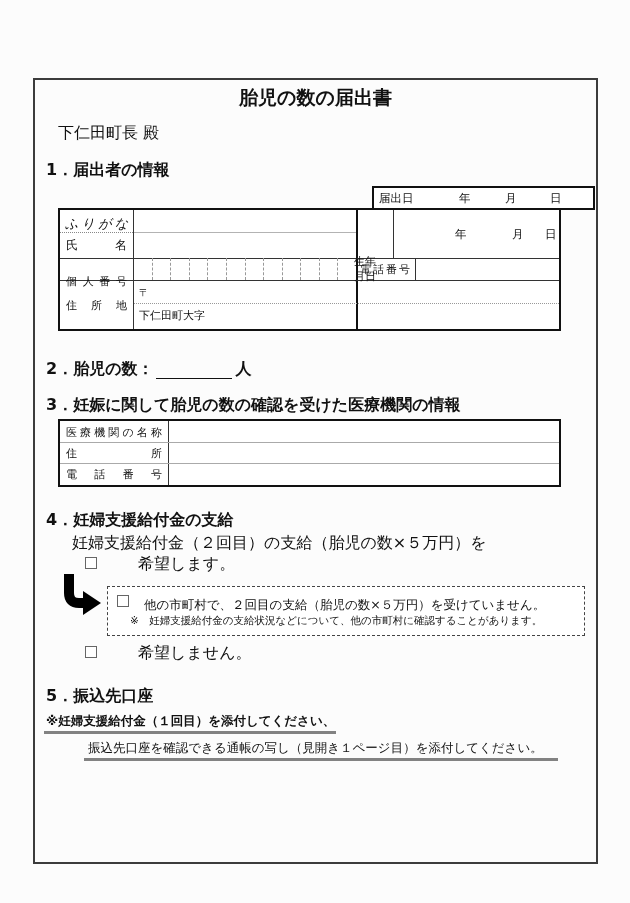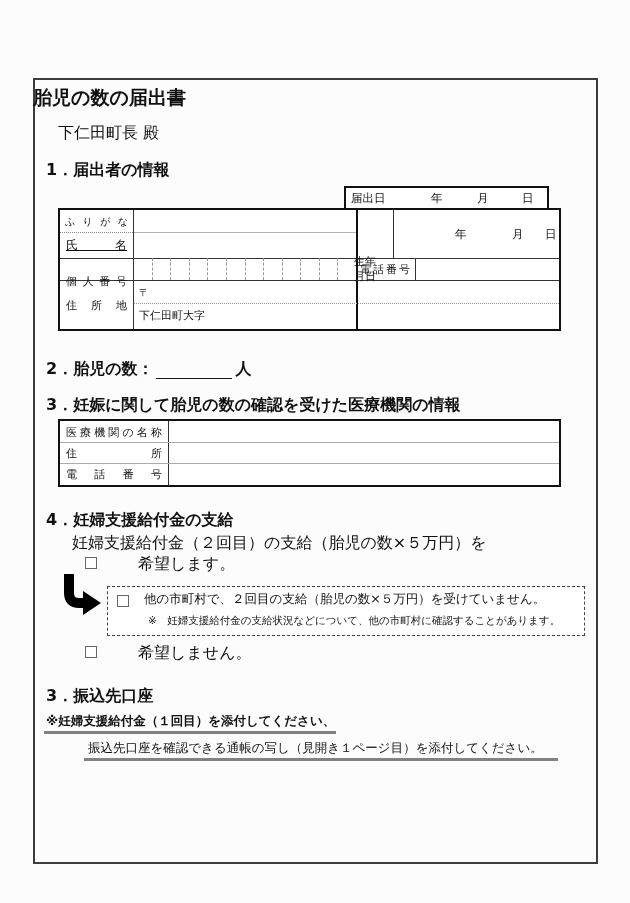--- a/index.html
+++ b/index.html
@@ -20,41 +20,41 @@
   .hline-gray { background:#aaa; height:1px; }
   .dotline { border-top:1px dotted #888; height:0; }
   .dashsep { border-left:1px dashed #999; width:0; }
   .cb {
     display:block; width:12px; height:12px;
     border:1.2px solid #666; background:#fff; box-sizing:border-box;
   }
   .blankline { display:inline-block; width:76px; height:15px;
     border-bottom:1.6px solid #111; }
   .grayline { background:#828282; height:3px; }
-  .fs9 { font-size:10px; }  .fs10 { font-size:10px; }
+  .fs9 { font-size:13px;font-style:italic; }  .fs10 { font-size:10px; }
   .fs105 { font-size:10.5px; } .fs11 { font-size:11px; }
   .fs115 { font-size:11.5px; } .fs12 { font-size:12px; }
   .fs125 { font-size:12.5px; } .fs13 { font-size:13px; }
   .fs135 { font-size:16px; } .fs19 { font-size:19px; }
 </style>
 </head>
 <body>
 
 <div class="page">
 
 
   <div class="abs sheet-border" style="left:33px; top:78px; width:561px; height:782px;"></div>
 
-  <div class="abs bold fs19" style="left:33px; top:85px; width:565px; text-align:left;">胎児の数の届出書</div>
+  <div class="abs bold fs19" style="left:33px; top:85px; width:565px; text-align:center;">胎児の数の届出書</div>
 
   <div class="abs fs135" style="left:58px; top:123px;">下仁田町長 殿</div>
 
   <div class="abs bold fs135" style="left:46px; top:160px;">1．届出者の情報</div>
 
-  <div class="abs box" style="left:344px; top:186px; width:205px; height:24px;">
+  <div class="abs box" style="left:372px; top:186px; width:223px; height:24px;">
     <span class="abs fs115" style="left:5px; top:3px;">届出日</span>
     <span class="abs fs115" style="left:85px; top:3px;">年</span>
     <span class="abs fs115" style="left:131px; top:3px;">月</span>
     <span class="abs fs115" style="left:176px; top:3px;">日</span>
   </div>
 
   <div class="abs box" style="left:58px; top:208px; width:503px; height:123px;">
 
     <div class="abs" style="left:296px; top:0; height:119px; width:2px; background:#111;"></div>
     <div class="abs vline" style="left:73px; top:0; height:119px;"></div>
@@ -73,21 +73,21 @@
     <div class="abs dashsep" style="left:147px; top:48px; height:22px;"></div>
     <div class="abs dashsep" style="left:166px; top:48px; height:22px;"></div>
     <div class="abs dashsep" style="left:185px; top:48px; height:22px;"></div>
     <div class="abs dashsep" style="left:203px; top:48px; height:22px;"></div>
     <div class="abs dashsep" style="left:222px; top:48px; height:22px;"></div>
     <div class="abs dashsep" style="left:240px; top:48px; height:22px;"></div>
     <div class="abs dashsep" style="left:259px; top:48px; height:22px;"></div>
     <div class="abs dashsep" style="left:277px; top:48px; height:22px;"></div>
 
     <div class="abs jlabel fs9" style="left:5px; top:5px;  width:63px;">ふりがな</div>
-    <div class="abs jlabel fs12" style="left:6px; top:27px; width:61px;text-decoration:underline;">氏名</div>
+    <div class="abs jlabel fs12" style="left:6px; top:27px; width:61px;">氏名</div>
     <div class="abs jlabel fs11" style="left:6px; top:52px; width:61px;margin-top:12px;">個人番号</div>
     <div class="abs jlabel fs11" style="left:6px; top:88px; width:61px;">住所地</div>
     <div class="abs fs10" style="left:79px; top:76px;">〒</div>
     <div class="abs fs11" style="left:79px; top:98px;">下仁田町大字</div>
     <div class="abs fs11" style="left:294px; top:8px; width:34px; text-align:left; line-height:15px;margin-top:36px;">
       <span>生年</span><br>
       <span>月日</span>
     </div>
     <span class="abs fs115" style="left:395px; top:17px;">年</span>
     <span class="abs fs115" style="left:452px; top:17px;">月</span>
@@ -124,26 +124,26 @@
   <div class="abs cb" style="left:85px; top:557px;"></div>
   <div class="abs fs135" style="left:138px; top:554px;">希望します。</div>
 
   <svg class="abs" style="left:59px; top:574px;" width="46" height="42" viewBox="0 0 46 42">
     <path d="M10 0 V19 Q10 29 20 29 H26" fill="none" stroke="#000" stroke-width="10"></path>
     <polygon points="24,17 42,29 24,41" fill="#000"></polygon>
   </svg>
 
   <div class="abs" style="left:107px; top:586px; width:478px; height:50px; border:1.5px dashed #444; box-sizing:border-box; background:#fff;">
     <div class="abs cb" style="left:9px; top:8px;"></div>
-    <div class="abs fs125" style="left:36px; top:4px; white-space:nowrap;">他の市町村で、２回目の支給（胎児の数×５万円）を受けていません。</div>
-    <div class="abs fs105" style="left:22px; top:27px; white-space:nowrap;margin-left:18px;">※　妊婦支援給付金の支給状況などについて、他の市町村に確認することがあります。</div>
+    <div class="abs fs125" style="left:36px; top:10px; white-space:nowrap;">他の市町村で、２回目の支給（胎児の数×５万円）を受けていません。</div>
+    <div class="abs fs105" style="left:22px; top:27px; white-space:nowrap;">※　妊婦支援給付金の支給状況などについて、他の市町村に確認することがあります。</div>
   </div>
 
   <div class="abs cb" style="left:85px; top:646px;"></div>
   <div class="abs fs135" style="left:138px; top:643px;">希望しません。</div>
 
-  <div class="abs bold fs135" style="left:46px; top:686px;">3．振込先口座</div>
+  <div class="abs bold fs135" style="left:46px; top:686px;">5．振込先口座</div>
   <div class="abs bold fs125" style="left:46px; top:713px; white-space:nowrap;">※妊婦支援給付金（１回目）を添付してください、</div>
   <div class="abs grayline" style="left:44px; top:731px; width:292px;"></div>
   <div class="abs fs125" style="left:88px; top:740px; white-space:nowrap;">振込先口座を確認できる通帳の写し（見開き１ページ目）を添付してください。</div>
   <div class="abs grayline" style="left:84px; top:758px; width:474px;"></div>
 
 </div>
 
 </body></html>

